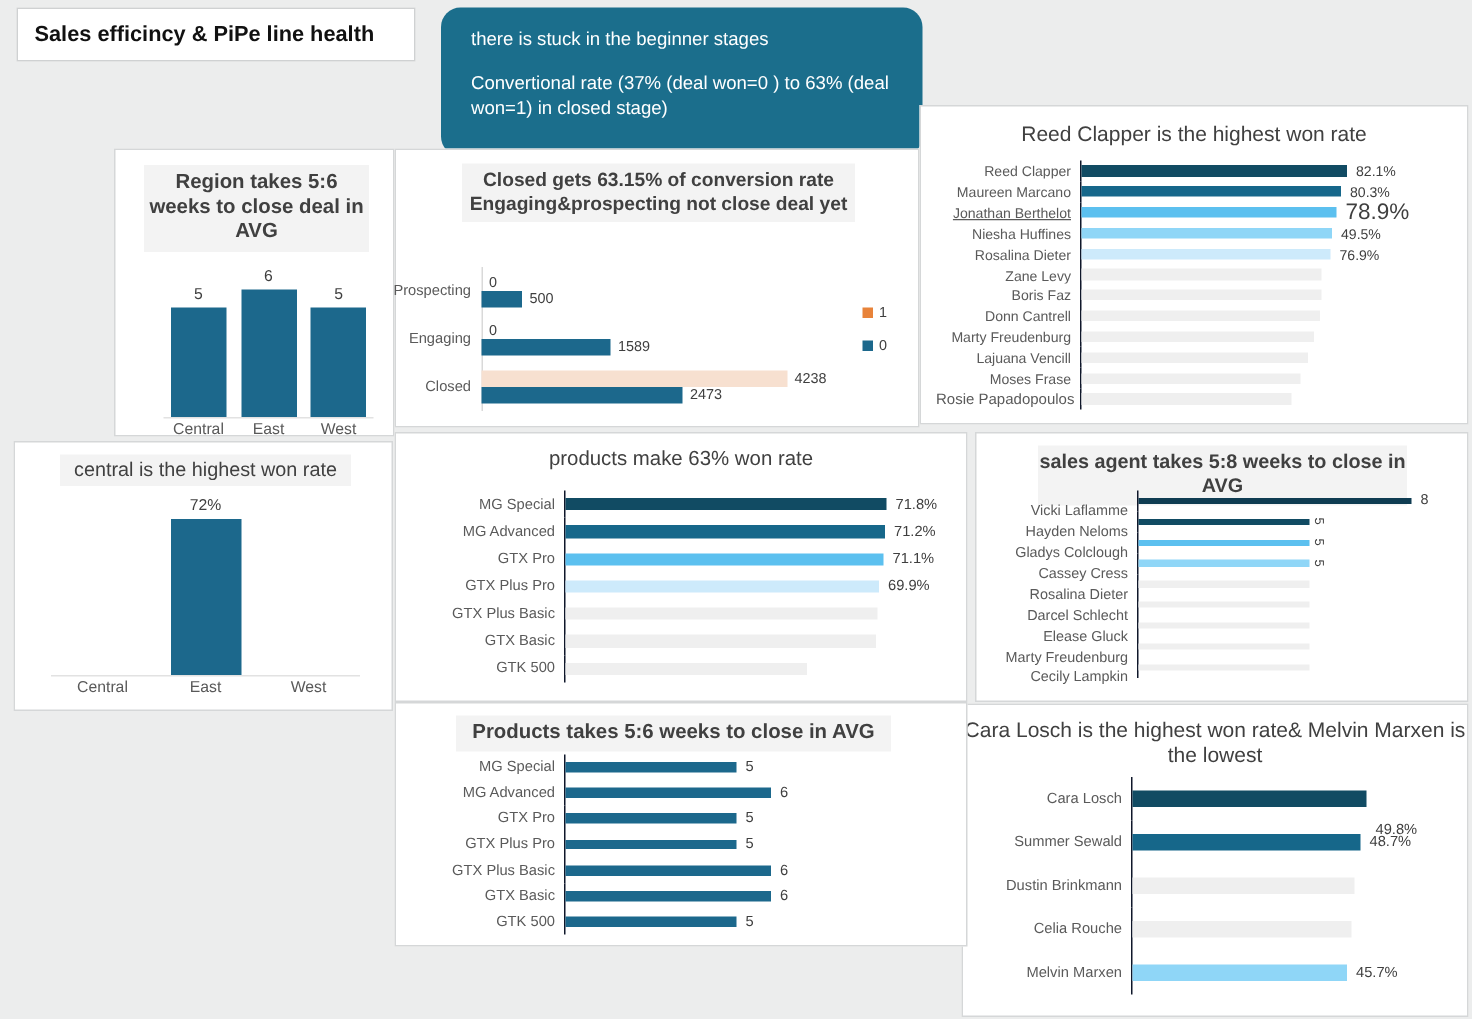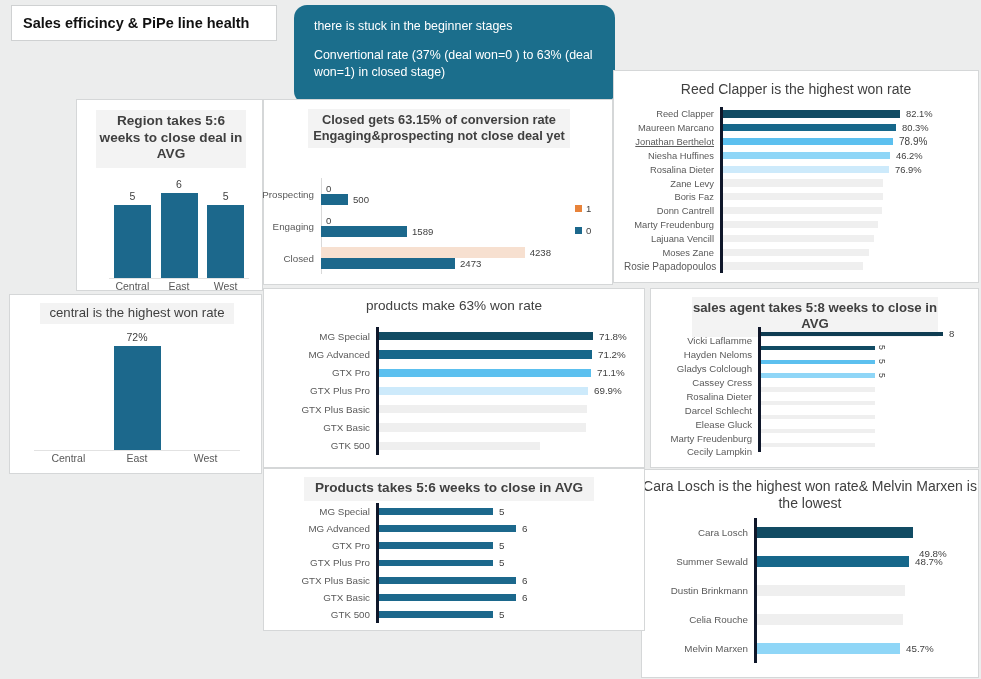--- a/index.html
+++ b/index.html
@@ -103,21 +103,21 @@
     font-size: 9.6px;
     color: #5a5a5a;
     padding-right: 6px;
     white-space: nowrap;
     overflow: hidden;
     flex: 0 0 auto;
   }
   .hbar-track {
     flex: 1 1 auto;
     position: relative;
-    border-left: 3px solid #0f172a;
+    border-left: 1px solid #0f172a;
     height: 100%;
     display: flex;
     align-items: center;
   }
   .hbar-bar { height: 100%; }
   .hbar-val {
     font-size: 9.6px;
     color: #3f3f3f;
     margin-left: 6px;
     white-space: nowrap;
@@ -262,28 +262,28 @@
           <div class="hbar-label" style="width: 90px; font-size: 9.4px;">Maureen Marcano</div>
           <div class="hbar-track" style="width: 258px;">
             <div class="hbar-bar" style="height: 7.19333px; width: 173px; background: rgb(22, 103, 138);"></div>
             <div class="hbar-val" style="font-size: 9.4px;">80.3%</div>
           </div>
         </div>
         <div class="hbar-row" style="height: 13.8333px;">
           <div class="hbar-label" style="width: 90px; font-size: 9.4px; text-decoration: underline;">Jonathan Berthelot</div>
           <div class="hbar-track" style="width: 258px;">
             <div class="hbar-bar" style="height: 7.19333px; width: 170px; background: rgb(92, 192, 239);"></div>
-            <div class="hbar-val" style="font-size: 10px;">78.9%</div>
+            <div class="hbar-val" style="font-size: 15px;">78.9%</div>
           </div>
         </div>
         <div class="hbar-row" style="height: 13.8333px;">
           <div class="hbar-label" style="width: 90px; font-size: 9.4px;">Niesha Huffines</div>
           <div class="hbar-track" style="width: 258px;">
             <div class="hbar-bar" style="height: 7.19333px; width: 167px; background: rgb(143, 214, 247);"></div>
-            <div class="hbar-val" style="font-size: 9.4px;">46.2%</div>
+            <div class="hbar-val" style="font-size: 9.4px;">49.5%</div>
           </div>
         </div>
         <div class="hbar-row" style="height: 13.8333px;">
           <div class="hbar-label" style="width: 90px; font-size: 9.4px;">Rosalina Dieter</div>
           <div class="hbar-track" style="width: 258px;">
             <div class="hbar-bar" style="height: 7.19333px; width: 166px; background: rgb(205, 234, 251);"></div>
             <div class="hbar-val" style="font-size: 9.4px;">76.9%</div>
           </div>
         </div>
         <div class="hbar-row" style="height: 13.8333px;">
@@ -310,21 +310,21 @@
             <div class="hbar-bar" style="height: 7.19333px; width: 155px; background: rgb(239, 239, 239);"></div>
           </div>
         </div>
         <div class="hbar-row" style="height: 13.8333px;">
           <div class="hbar-label" style="width: 90px; font-size: 9.4px;">Lajuana Vencill</div>
           <div class="hbar-track" style="width: 258px;">
             <div class="hbar-bar" style="height: 7.19333px; width: 151px; background: rgb(239, 239, 239);"></div>
           </div>
         </div>
         <div class="hbar-row" style="height: 13.8333px;">
-          <div class="hbar-label" style="width: 90px; font-size: 9.4px;">Moses Zane</div>
+          <div class="hbar-label" style="width: 90px; font-size: 9.4px;">Moses Frase</div>
           <div class="hbar-track" style="width: 258px;">
             <div class="hbar-bar" style="height: 7.19333px; width: 146px; background: rgb(239, 239, 239);"></div>
           </div>
         </div>
         <div class="hbar-row" style="height: 13.8333px;">
           <div class="hbar-label" style="width: 90px; font-size: 10px;">Rosie Papadopoulos</div>
           <div class="hbar-track" style="width: 258px;">
             <div class="hbar-bar" style="height: 7.19333px; width: 140px; background: rgb(239, 239, 239);"></div>
           </div>
         </div>

